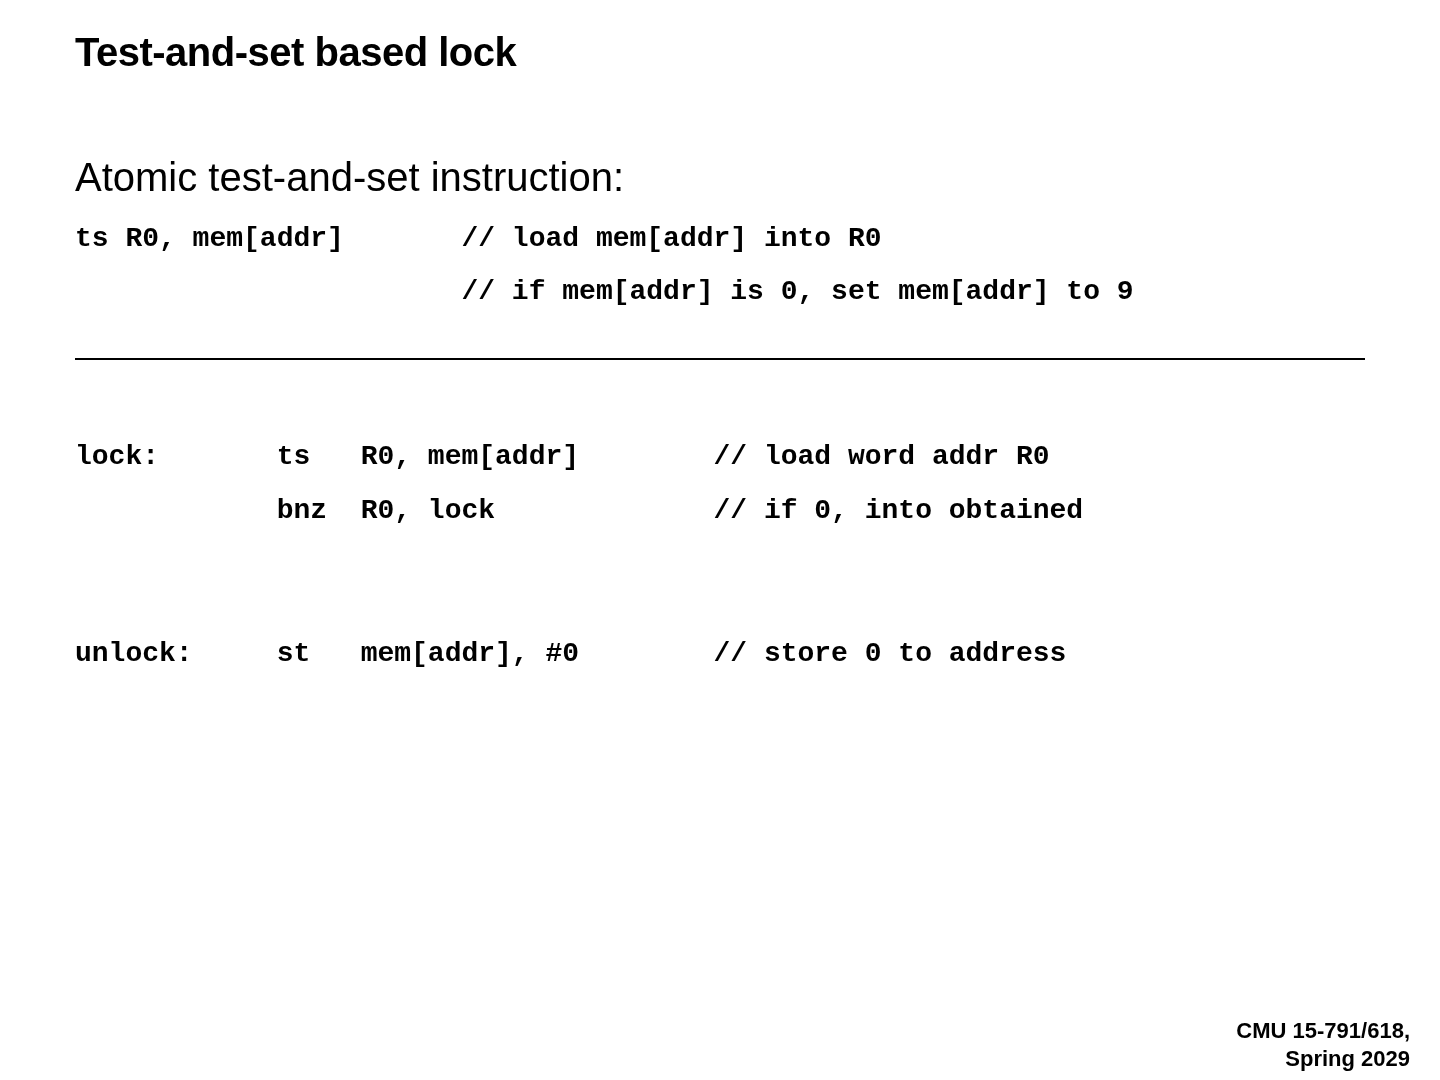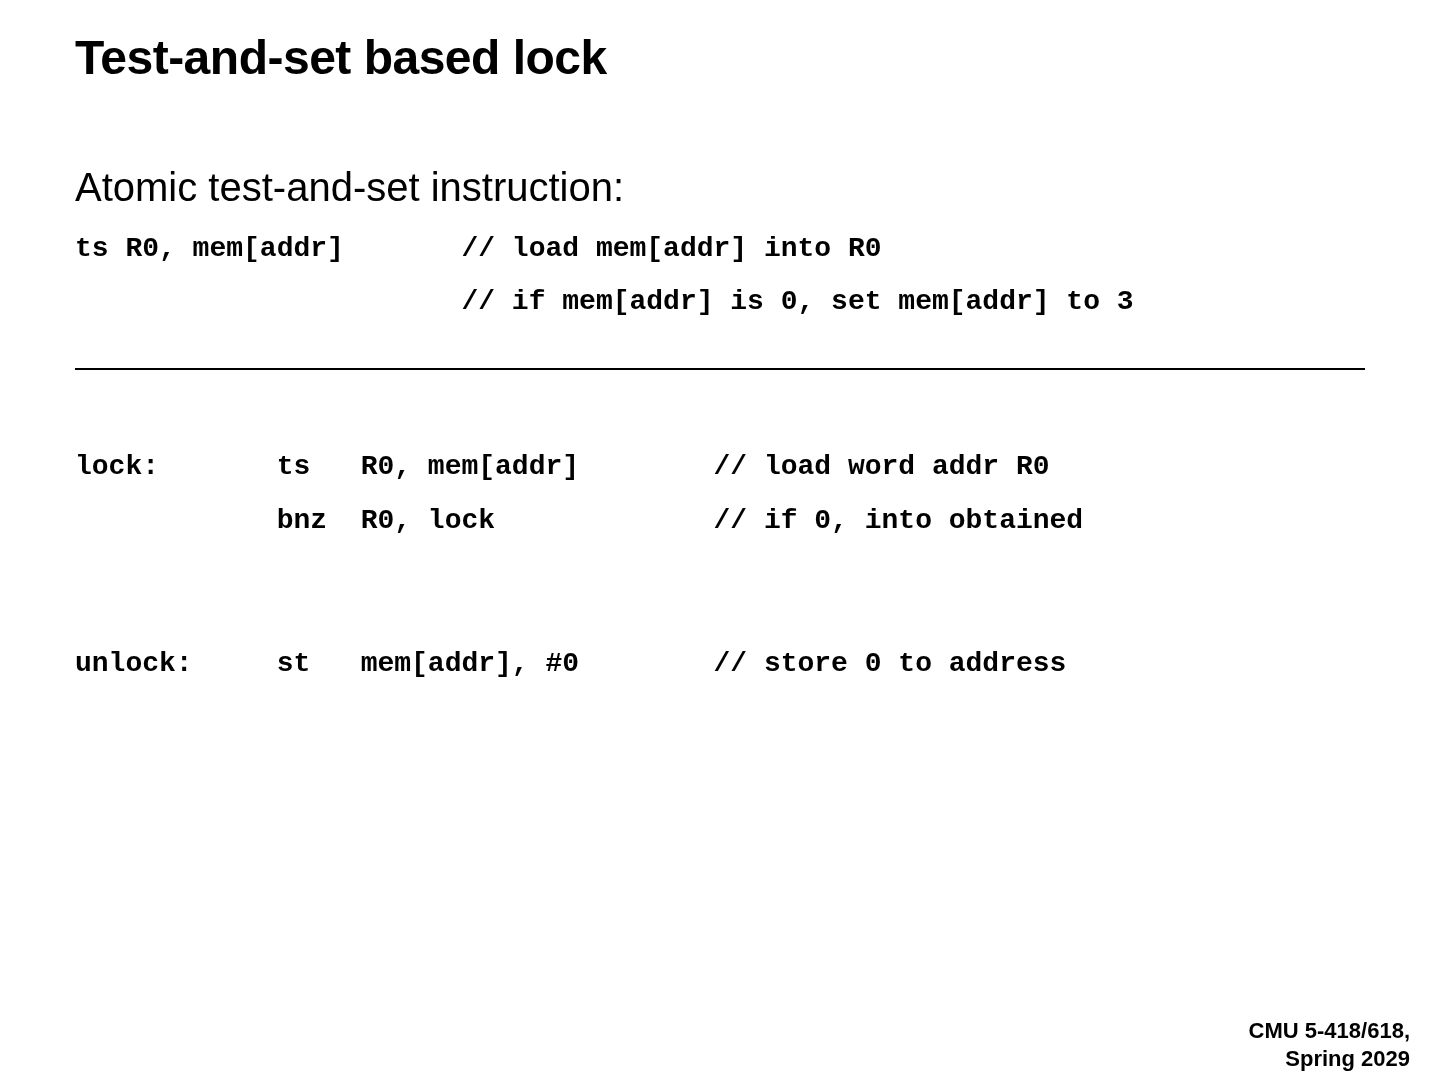--- a/index.html
+++ b/index.html
@@ -13,21 +13,21 @@
       background: #ffffff;
       font-family: "Segoe UI", Arial, sans-serif;
       color: #000000;
       position: relative;
       overflow: hidden;
     }
     .slide {
       padding: 30px 75px 0 75px;
     }
     .title {
-      font-size: 48px;
+      font-size: 40px;
       font-weight: 700;
       margin-bottom: 80px;
       letter-spacing: -0.5px;
     }
     .section-heading {
       font-size: 40px;
       font-weight: 400;
       margin-bottom: 12px;
     }
     .code-block {
@@ -58,26 +58,26 @@
   </style>
 </head>
 <body>
 
 <div class="slide">
   <h1 class="title">Test-and-set based lock</h1>
 
   <h2 class="section-heading">Atomic test-and-set instruction:</h2>
 
   <div class="code-block"><span>ts R0, mem[addr]       // load mem[addr] into R0</span>
-<span>                       // if mem[addr] is 0, set mem[addr] to 3</span></div>
+<span>                       // if mem[addr] is 0, set mem[addr] to 9</span></div>
 
   <hr class="divider">
 
   <div class="code-block code-section-2"><span>lock:       ts   R0, mem[addr]        // load word addr R0</span>
 <span>            bnz  R0, lock             // if 0, into obtained</span></div>
 
   <div class="code-block"><span>unlock:     st   mem[addr], #0        // store 0 to address</span></div>
 </div>
 
 <div class="footer">
-  <div>CMU 5-418/618,</div>
+  <div>CMU 15-791/618,</div>
   <div>Spring 2029</div>
 </div>
 
 </body></html>

